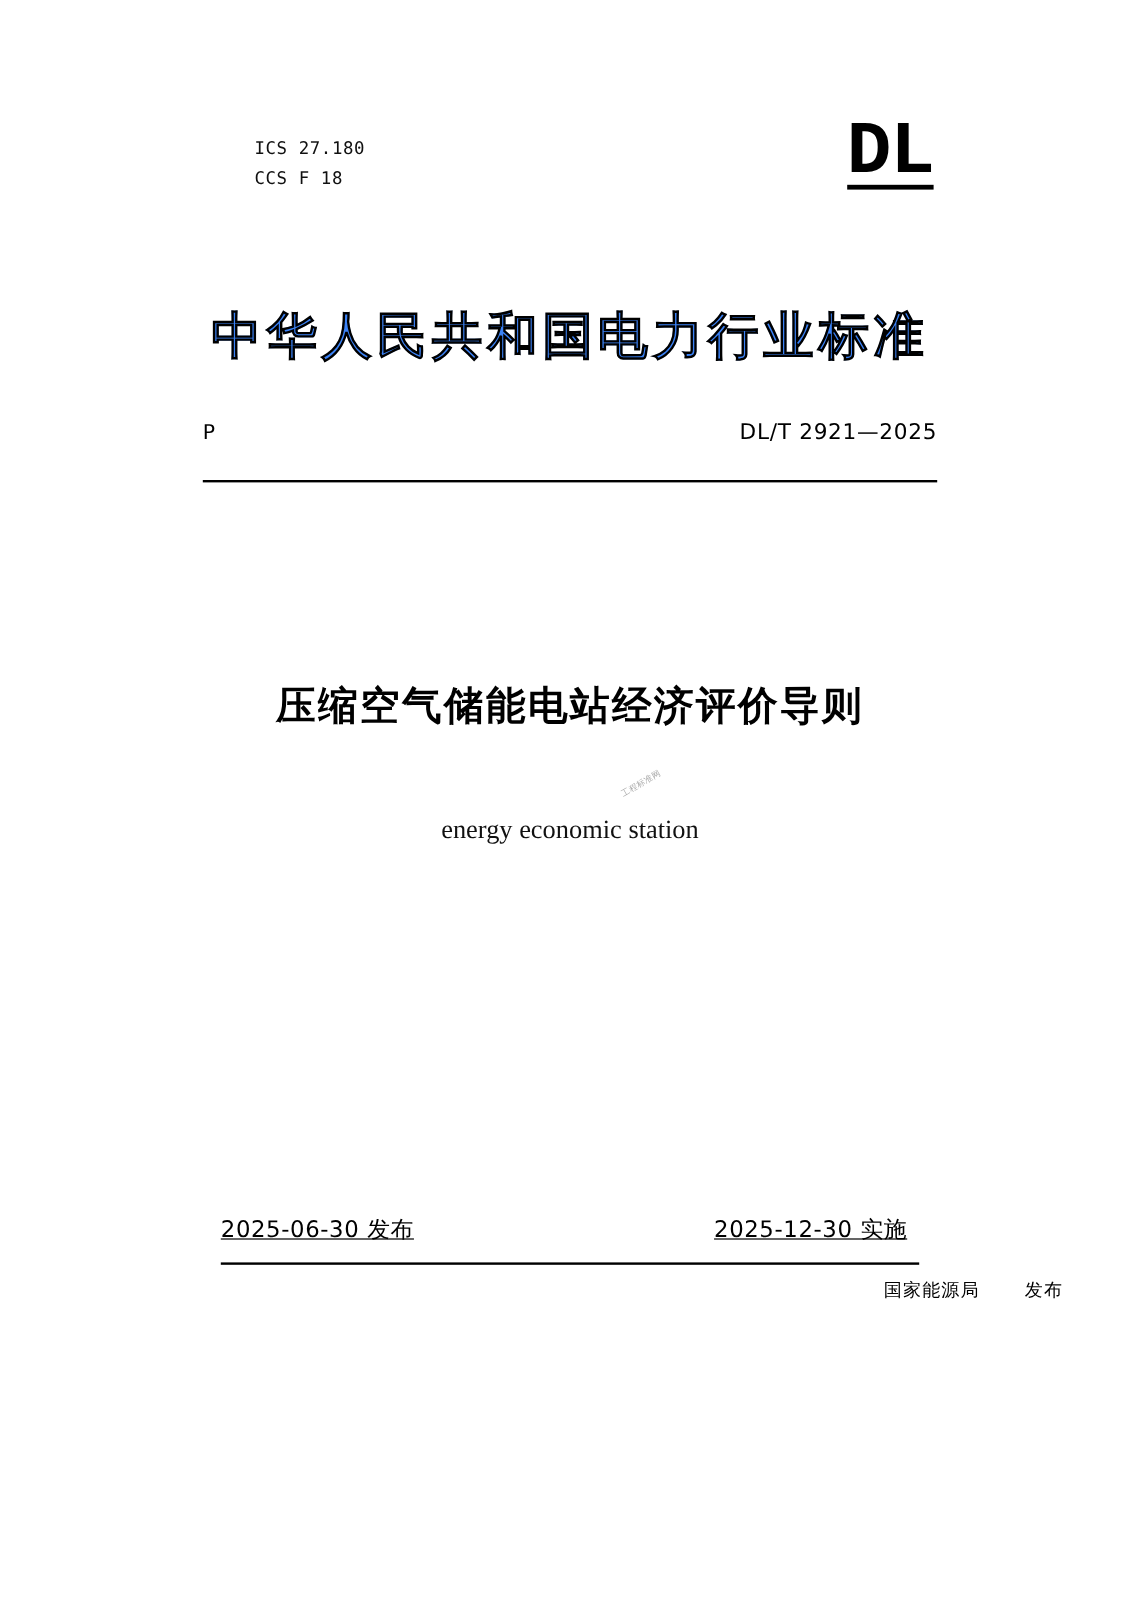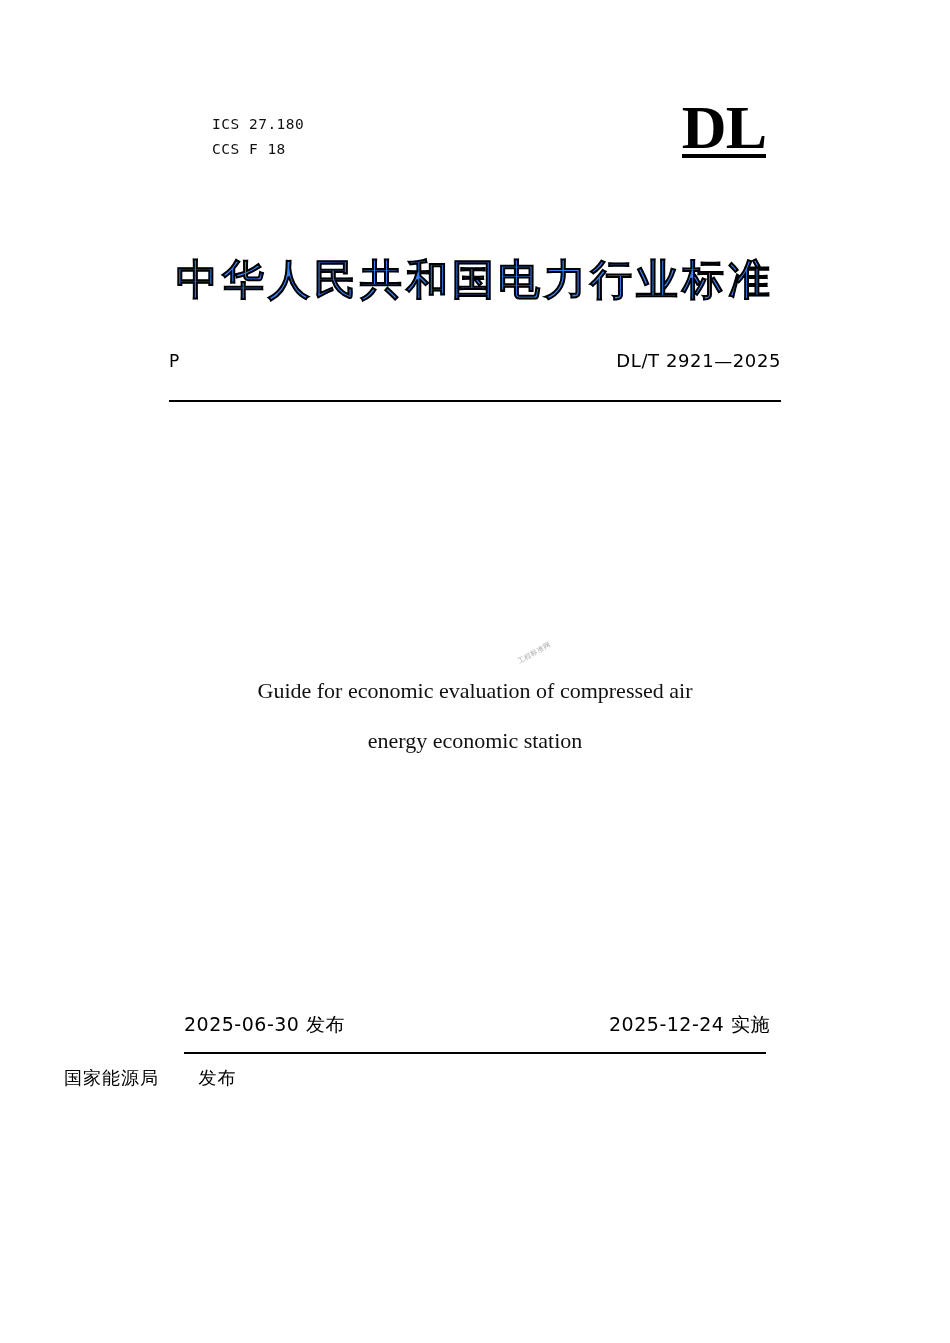--- a/index.html
+++ b/index.html
@@ -28,23 +28,23 @@
     font-family: "DejaVu Sans Mono", monospace;
     font-size: 14.5px;
     letter-spacing: 0.5px;
     line-height: 1.75;
     color: #111;
   }
   .ics-line { white-space: pre; }
 
   .dl-logo {
     position: absolute;
-    right: 120px;
+    right: 108px;
     top: 96px;
-    font-family: Liberation Serif, serif;
+    font-family: Liberation Mono, monospace;
     font-weight: bold;
     font-size: 62px;
     letter-spacing: -1px;
     line-height: 1;
     color: #000;
   }
   .dl-logo .underbar {
     display: block;
     height: 4px;
     background: #000;
@@ -129,44 +129,45 @@
     transform: rotate(-30deg);
     letter-spacing: 0.3px;
     opacity: 0.85;
     white-space: nowrap;
   }
 
   
   .dates-row {
     position: absolute;
     left: 120px;
-    right: 116px;
+    right: 130px;
     top: 1012px;
     display: flex;
     justify-content: space-between;
     align-items: baseline;
     font-family: "DejaVu Sans", sans-serif;
     font-size: 19px;
     letter-spacing: 0.5px;
+    text-decoration: underline;
   }
   .rule-bottom {
     position: absolute;
     left: 120px;
     right: 120px;
     top: 1052px;
     border-top: 2.2px solid #000;
   }
   .issuer {
     position: absolute;
     left: 0;
     right: 0;
     top: 1066px;
-    text-align: left;
-    font-family: "DejaVu Sans", sans-serif;
-    font-size: 18px;
+    text-align: right;
+    font-family: "DejaVu Sans", sans-serif;
+    font-size: 15px;
     letter-spacing: 1px;
   }
   .issuer .gap { display: inline-block; width: 26px; }
 </style>
 </head>
 <body>
 
 <div class="page">
 
   <div class="ics-block">
@@ -180,30 +181,30 @@
   </div>
 
   <div class="std-title">中华人民共和国电力行业标准</div>
 
   <div class="code-row">
     <div class="left-letter">P</div>
     <div class="right-code">DL/T 2921—2025</div>
   </div>
   <div class="rule-top"></div>
 
+  <div class="cn-title">压缩空气储能电站经济评价导则</div>
 
   <div class="en-title">
-    <div>Guide for economic evaluation of compressed air</div>
     <div>energy economic station</div>
   </div>
   <div class="watermark">工程标准网</div>
 
   <div class="dates-row">
     <div>2025-06-30 发布</div>
-    <div>2025-12-24 实施</div>
+    <div>2025-12-30 实施</div>
   </div>
   <div class="rule-bottom"></div>
 
   <div class="issuer">
     <span>国家能源局</span>
     <span class="gap"></span>
     <span>发布</span>
   </div>
 
 </div>

